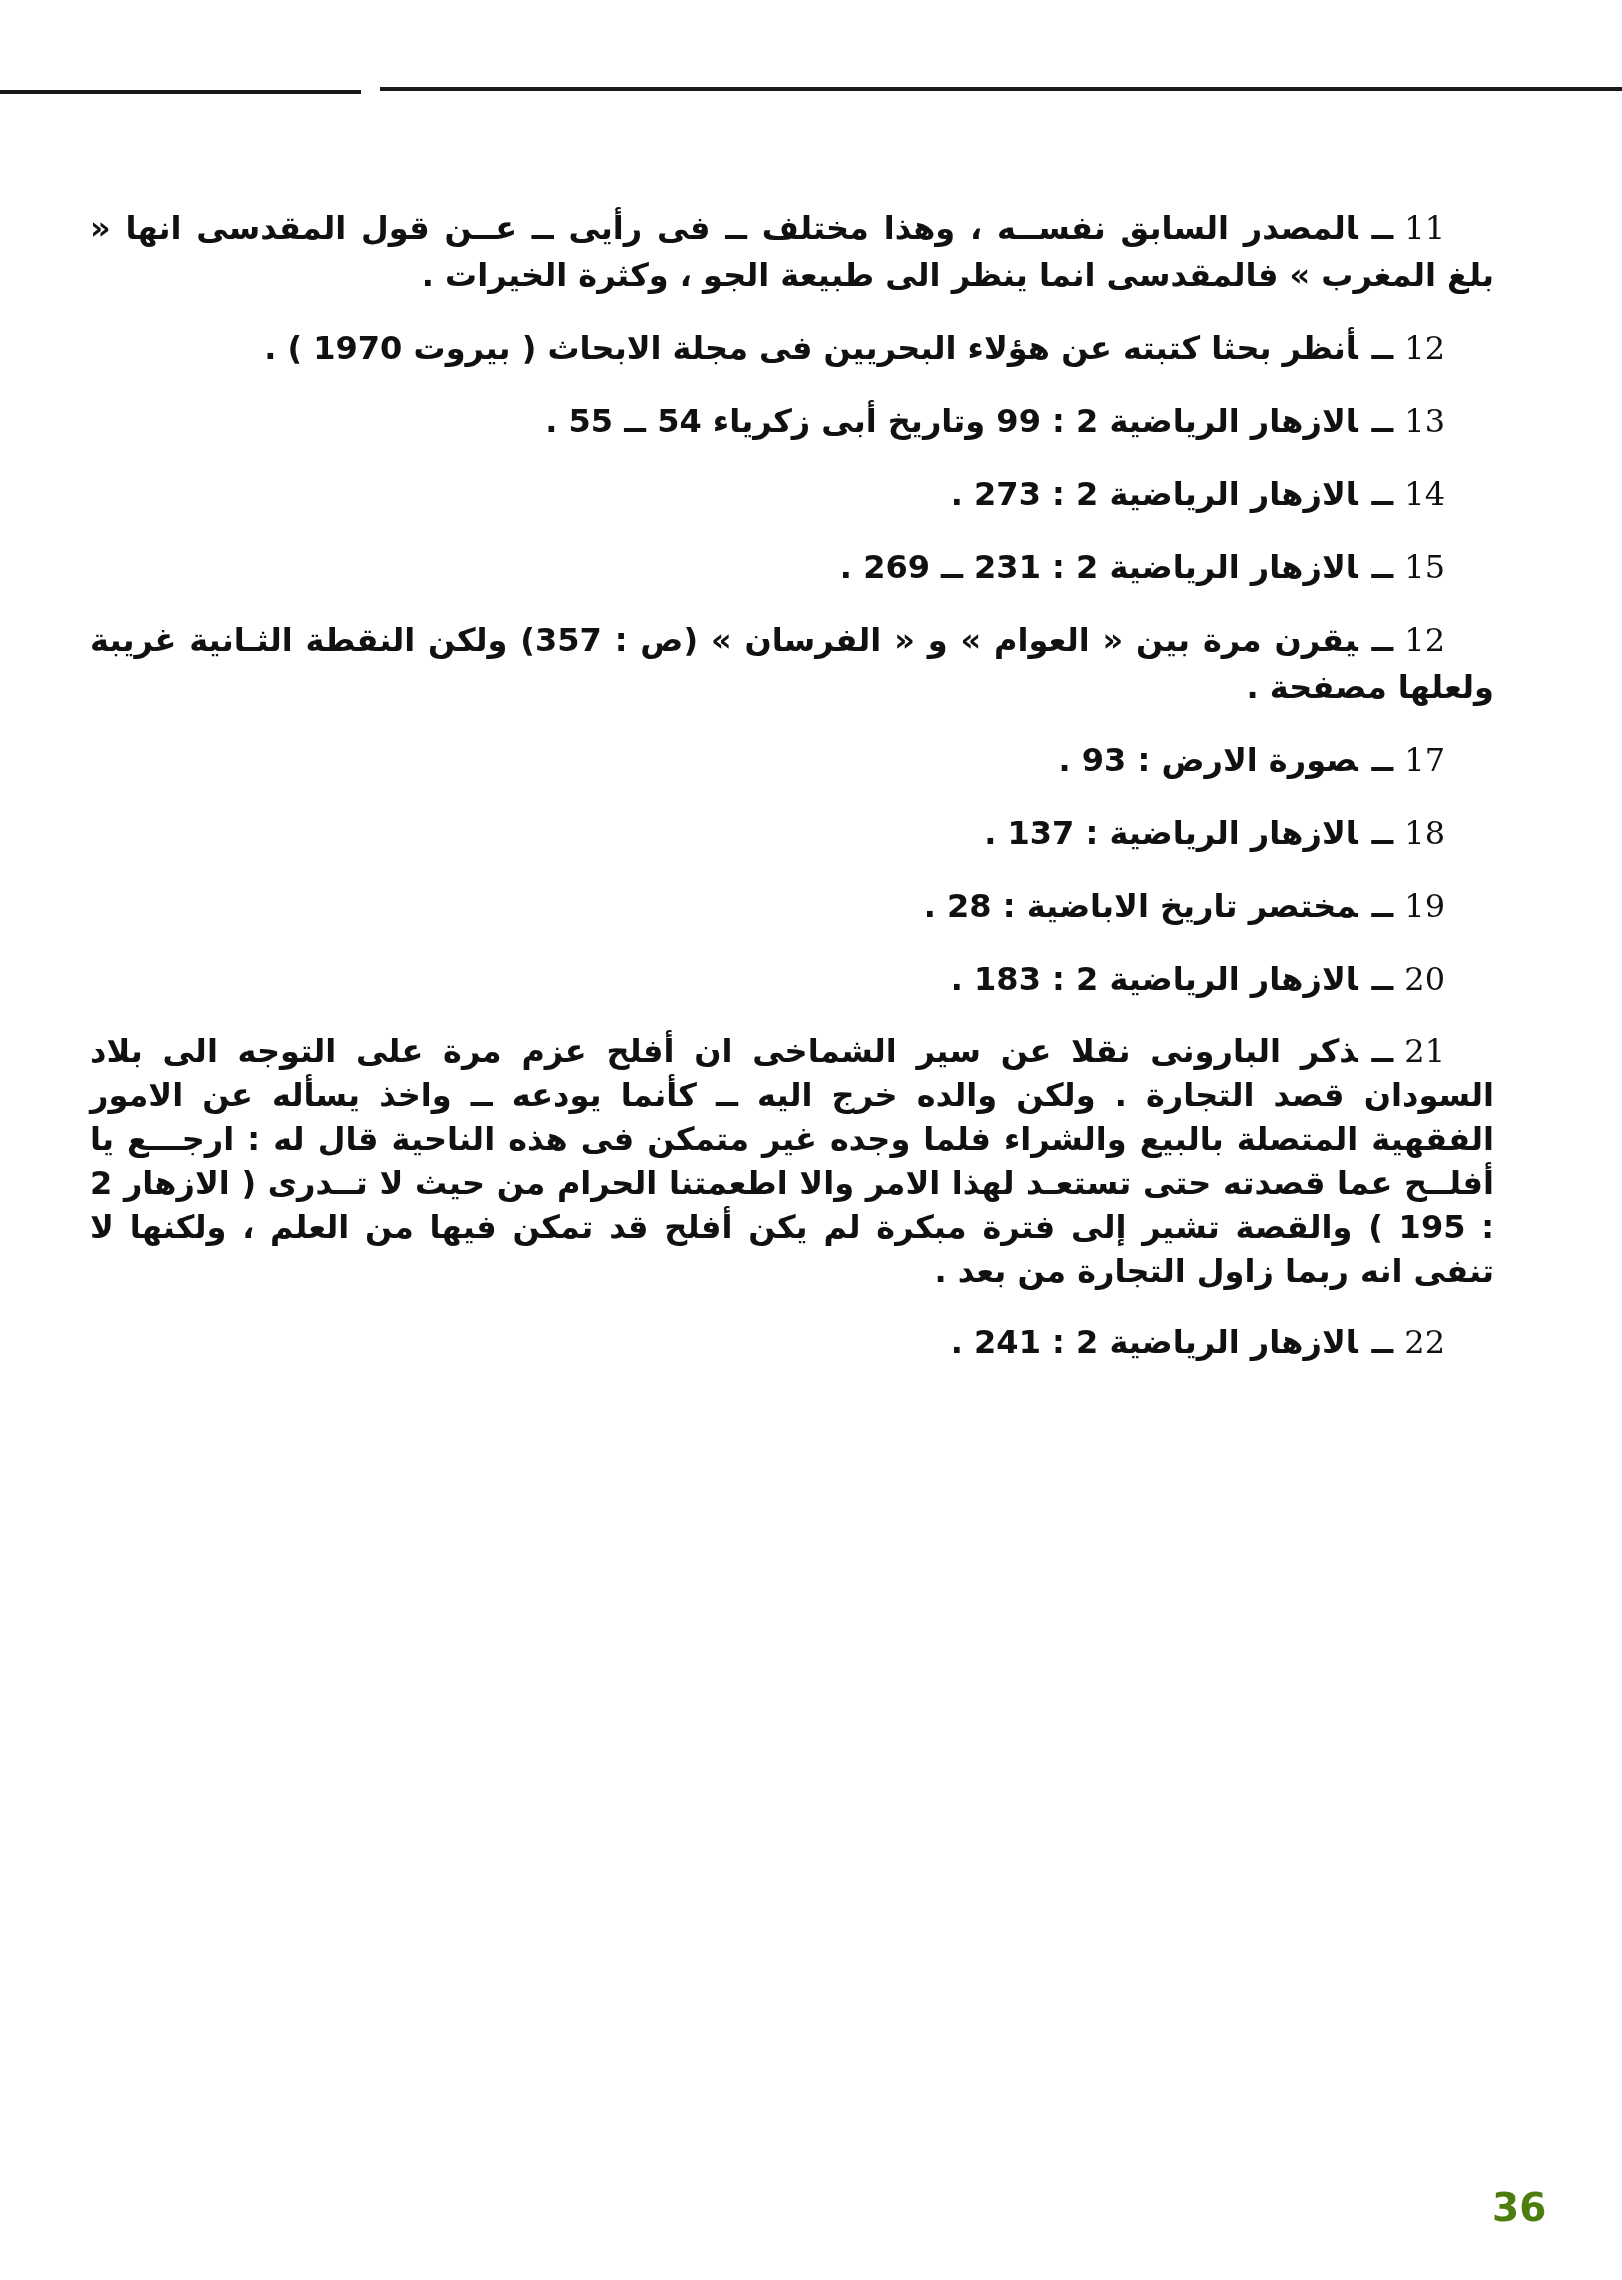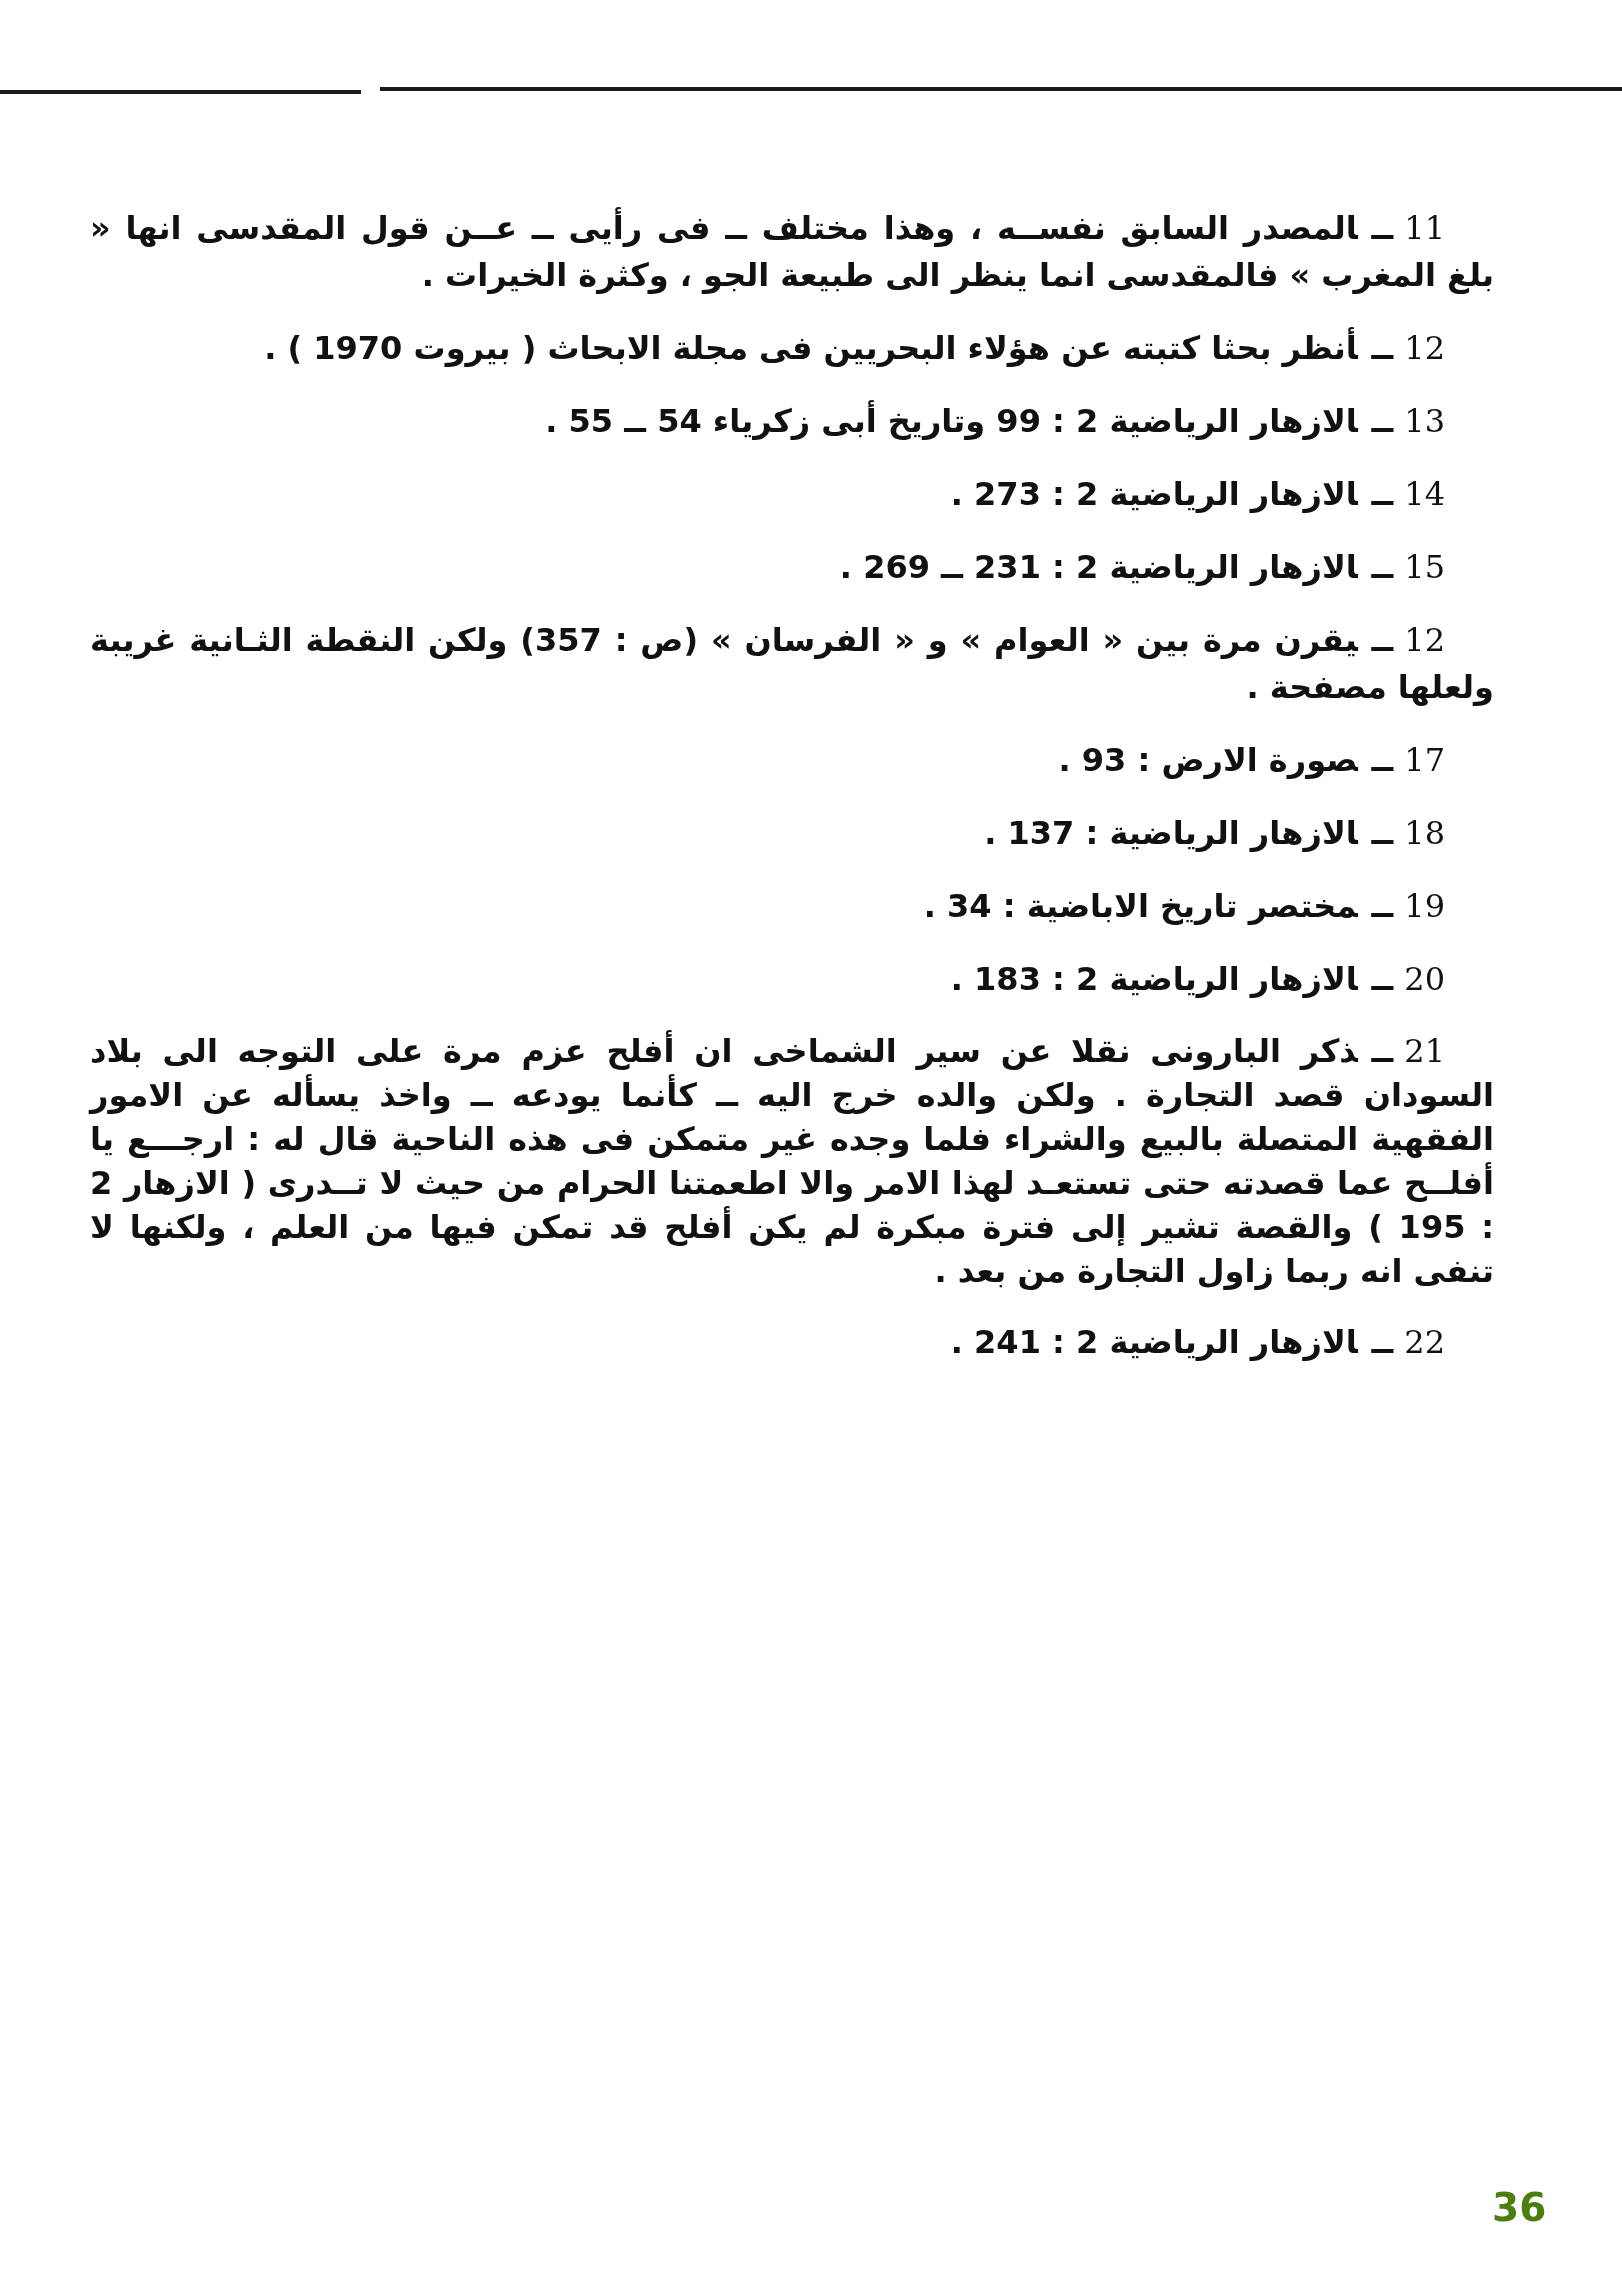--- a/index.html
+++ b/index.html
@@ -91,21 +91,21 @@
   <p class="note" style="padding-right:49px"><span class="num">14</span><span class="dash">ــ</span><span>الازهار الرياضية 2 : 273 .</span></p>
 
   <p class="note" style="padding-right:49px"><span class="num">15</span><span class="dash">ــ</span><span>الازهار الرياضية 2 : 231 ــ 269 .</span></p>
 
   <p class="note long" style="padding-right:0"><span style="display:inline-block;width:49px"></span><span class="num">12</span><span class="dash">ــ</span><span>يقرن مرة بين « العوام » و « الفرسان » (ص : 357) ولكن النقطة الثـانية غريبة ولعلها مصفحة .</span></p>
 
   <p class="note" style="padding-right:49px"><span class="num">17</span><span class="dash">ــ</span><span>صورة الارض : 93 .</span></p>
 
   <p class="note" style="padding-right:49px"><span class="num">18</span><span class="dash">ــ</span><span>الازهار الرياضية : 137 .</span></p>
 
-  <p class="note" style="padding-right:49px"><span class="num">19</span><span class="dash">ــ</span><span>مختصر تاريخ الاباضية : 34 .</span></p>
+  <p class="note" style="padding-right:49px"><span class="num">19</span><span class="dash">ــ</span><span>مختصر تاريخ الاباضية : 28 .</span></p>
 
   <p class="note" style="padding-right:49px"><span class="num">20</span><span class="dash">ــ</span><span>الازهار الرياضية 2 : 183 .</span></p>
 
   <p class="note long note21"><span style="display:inline-block;width:49px"></span><span class="num">21</span><span class="dash">ــ</span><span>ذكر البارونى نقلا عن سير الشماخى ان أفلح عزم مرة على التوجه الى بلاد السودان قصد التجارة . ولكن والده خرج اليه ــ كأنما يودعه ــ واخذ يسأله عن الامور الفقهية المتصلة بالبيع والشراء فلما وجده غير متمكن فى هذه الناحية قال له : ارجـــع يا أفلــح عما قصدته حتى تستعـد لهذا الامر والا اطعمتنا الحرام من حيث لا تــدرى ( الازهار 2 : 195 ) والقصة تشير إلى فترة مبكرة لم يكن أفلح قد تمكن فيها من العلم ، ولكنها لا تنفى انه ربما زاول التجارة من بعد .</span></p>
 
   <p class="note" style="padding-right:49px"><span class="num">22</span><span class="dash">ــ</span><span>الازهار الرياضية 2 : 241 .</span></p>
 </div>
 
 <div class="page-number">36</div>
 

